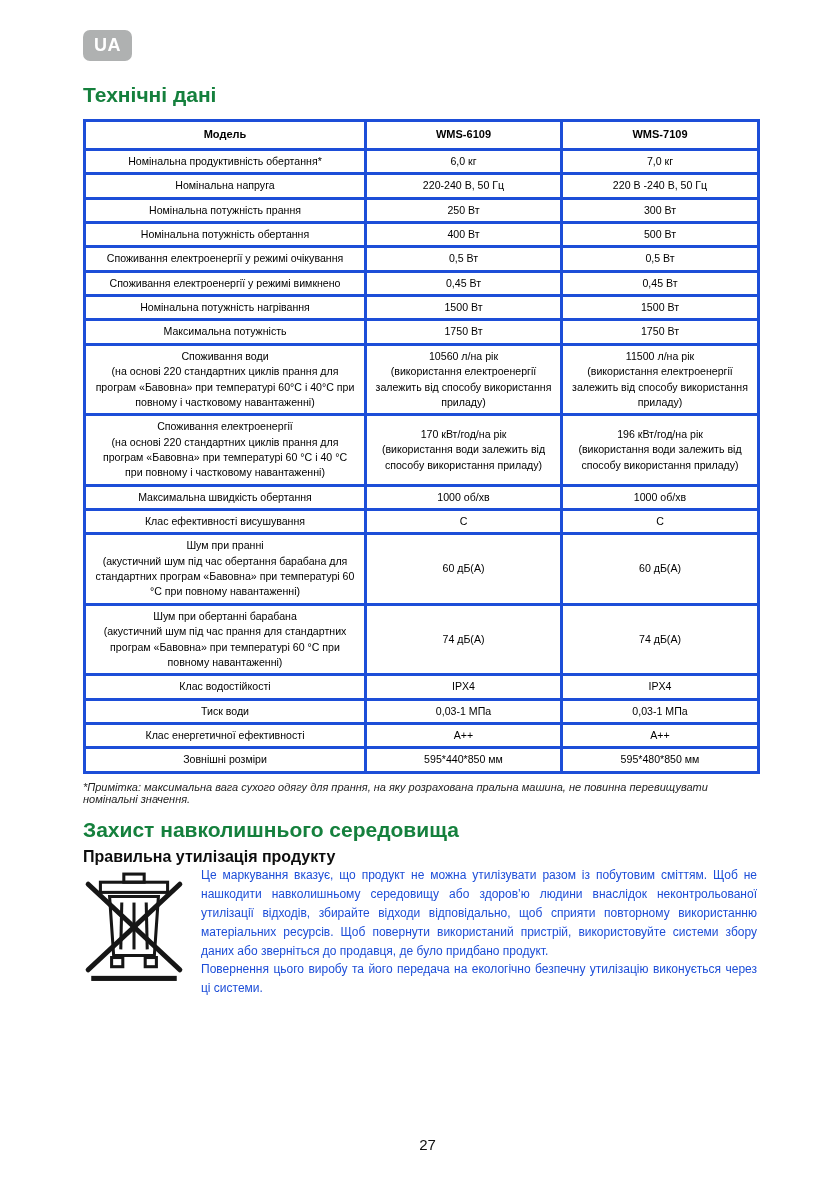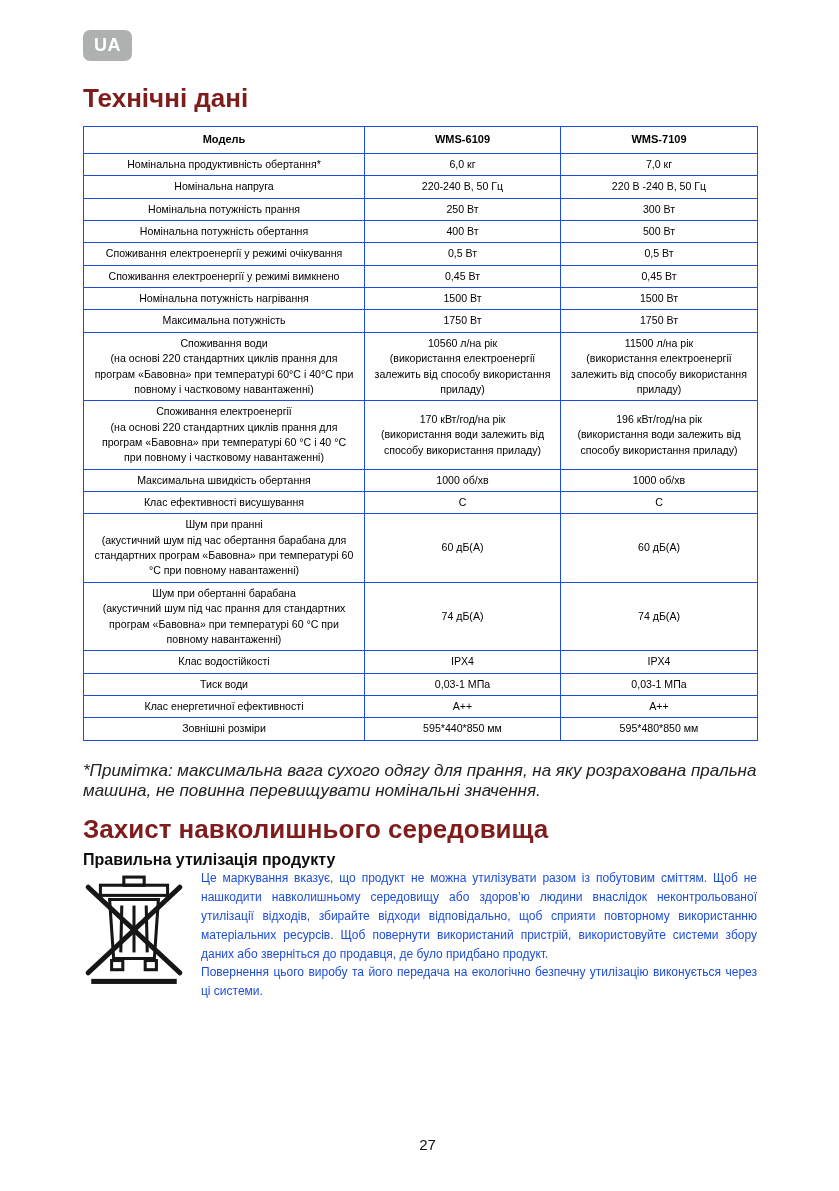--- a/index.html
+++ b/index.html
@@ -18,49 +18,49 @@
     background: #afb1b1;
     color: #fff;
     font-weight: bold;
     font-size: 18px;
     line-height: 1;
     padding: 6px 11px 7px;
     border-radius: 7px;
     letter-spacing: 0.5px;
   }
   .section-title {
-    font-size: 26px;
+    font-size: 21px;
     font-weight: bold;
     margin-top: 22px;
     margin-bottom: 12px;
-    color: #7f1d1d;
+    color: #15803d;
   }
   .spec-table {
     border-collapse: collapse;
     width: 674px;
     table-layout: fixed;
     font-size: 10.6px;
     color: #000;
   }
   .spec-table th, .spec-table td {
-    border: 1px solid #1d4ed8;
+    border: 3px solid #1d4ed8;
     text-align: center;
     vertical-align: middle;
     padding: 3px 8px;
     line-height: 1.45;
     white-space: pre-line;
   }
   .spec-table th {
     font-weight: bold;
     font-size: 11px;
     padding: 5px 8px;
   }
   .footnote {
-    margin-top: 20px;
-    font-size: 17px;
+    margin-top: 7px;
+    font-size: 11px;
     font-style: italic;
     color: #222;
     width: 674px;
   }
   .env-title { margin-top: 13px; margin-bottom: 6px; }
   .sub-title {
     font-size: 16px;
     font-weight: bold;
     margin-bottom: 0;
     color: #0d0d0d;

